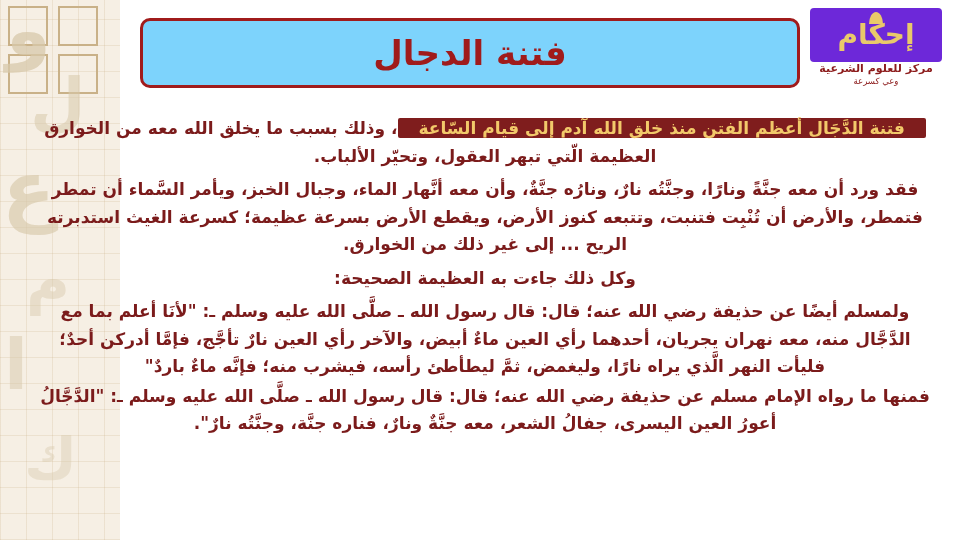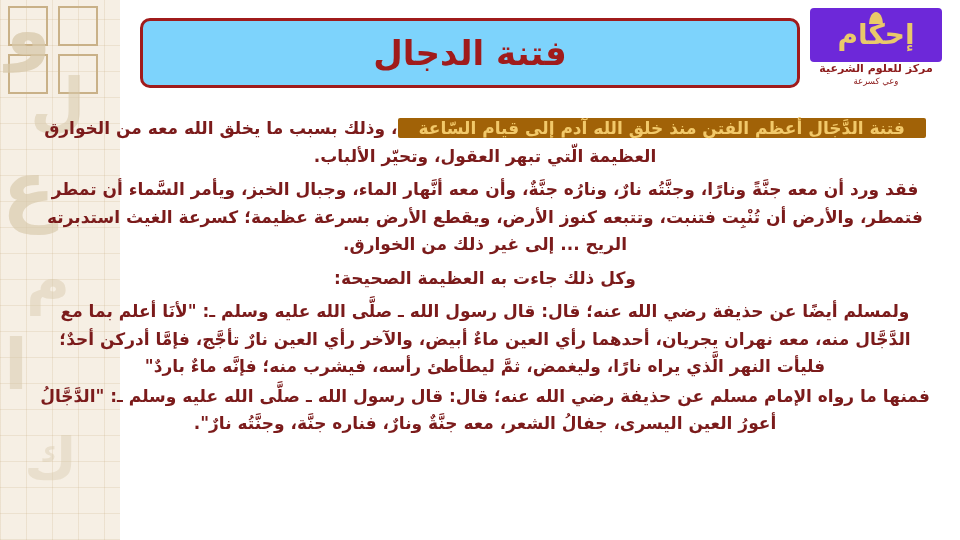--- a/index.html
+++ b/index.html
@@ -146,21 +146,21 @@
   }
   .para {
     color: #7b1b1b;
     font-size: 17px;
     font-weight: bold;
     line-height: 1.62;
     margin-bottom: 2px;
     direction: rtl;
   }
   .hl {
-    background: #a16207;
+    background: #7f1d1d;
     color: #f2c96a;
     padding: 0 21px;
     border-radius: 2px;
   }
   .p-gap { margin-bottom: 6px; }
 </style>
 </head>
 <body>
 
 <div class="slide">

